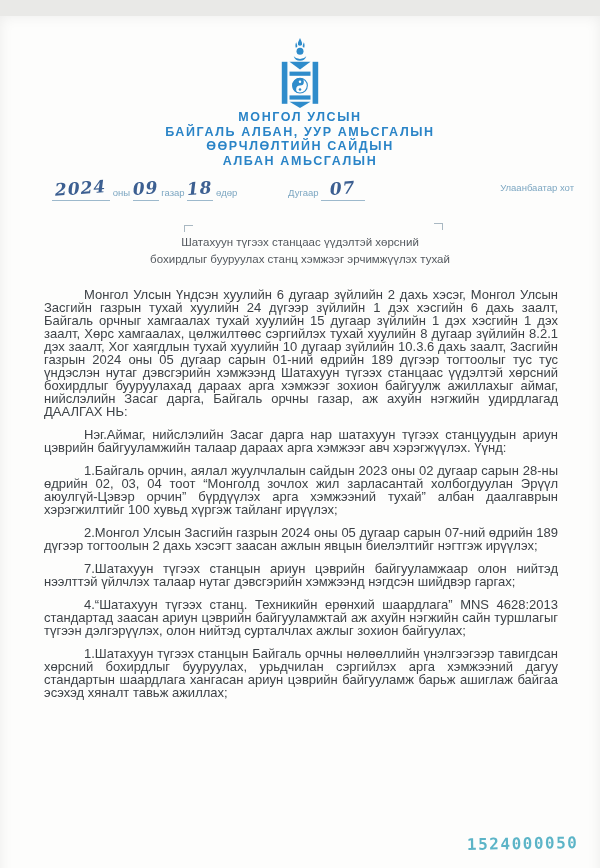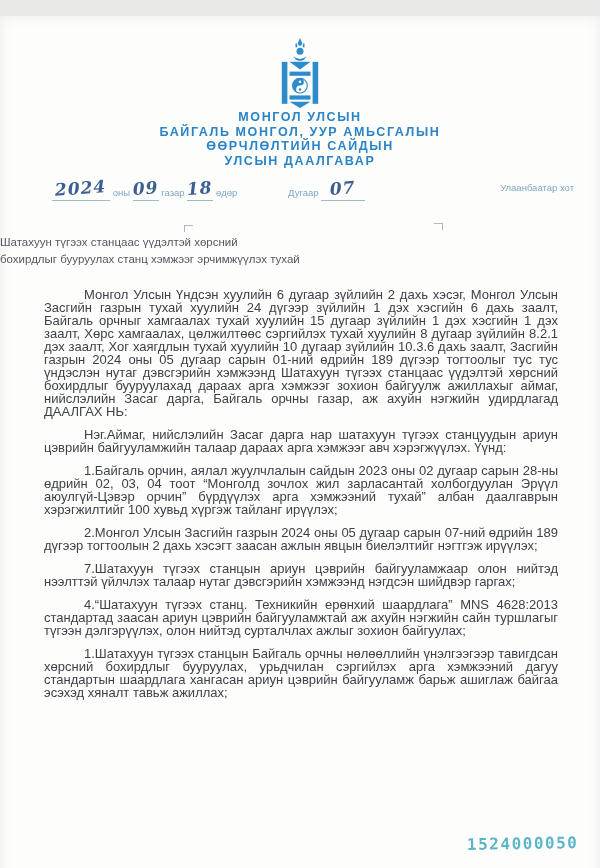--- a/index.html
+++ b/index.html
@@ -55,21 +55,21 @@
     color:#3c5f91;
     font-size:17px;
     display:inline-block;
     transform:rotate(-4deg) translateY(-2px);
     letter-spacing:1px;
   }
   .w55{width:58px;} .w26{width:26px;} .w42{width:44px;}
   
   .doc-title{
     position:absolute;top:218px;left:0;width:100%;
-    text-align:left;
+    text-align:center;
     font-size:11.5px;line-height:16.5px;
     color:#53585e;
   }
   .crop-mark{position:absolute;width:9px;height:7px;}
   .crop-tl{left:184px;top:209px;border-left:1px solid #a9b8c2;border-top:1px solid #a9b8c2;}
   .crop-tr{left:434px;top:207px;border-right:1px solid #a9b8c2;border-top:1px solid #a9b8c2;}
   
   .body-text{
     position:absolute;top:272px;left:44px;width:514px;
     font-size:13px;line-height:13px;
@@ -123,23 +123,23 @@
 
         <rect x="15" y="82" width="30" height="6"></rect>
 
         <polygon points="15,91 45,91 30,100"></polygon>
       </g>
     </svg>
   </div>
 
   <div class="org-header">
       <div>МОНГОЛ УЛСЫН</div>
-      <div>БАЙГАЛЬ МОНГОЛ, УУР АМЬСГАЛЫН</div>
+      <div>БАЙГАЛЬ АЛБАН, УУР АМЬСГАЛЫН</div>
       <div>ӨӨРЧЛӨЛТИЙН САЙДЫН</div>
-      <div>УЛСЫН ДААЛГАВАР</div>
+      <div>АЛБАН АМЬСГАЛЫН</div>
     </div>
 
   <div class="dateline">
     <span class="dl-left">
       <span class="blank w55"><span class="hand">2024</span></span>
       <span>оны</span>
       <span class="blank w26"><span class="hand">09</span></span>
       <span>газар</span>
       <span class="blank w26"><span class="hand">18</span></span>
       <span>өдөр</span>

